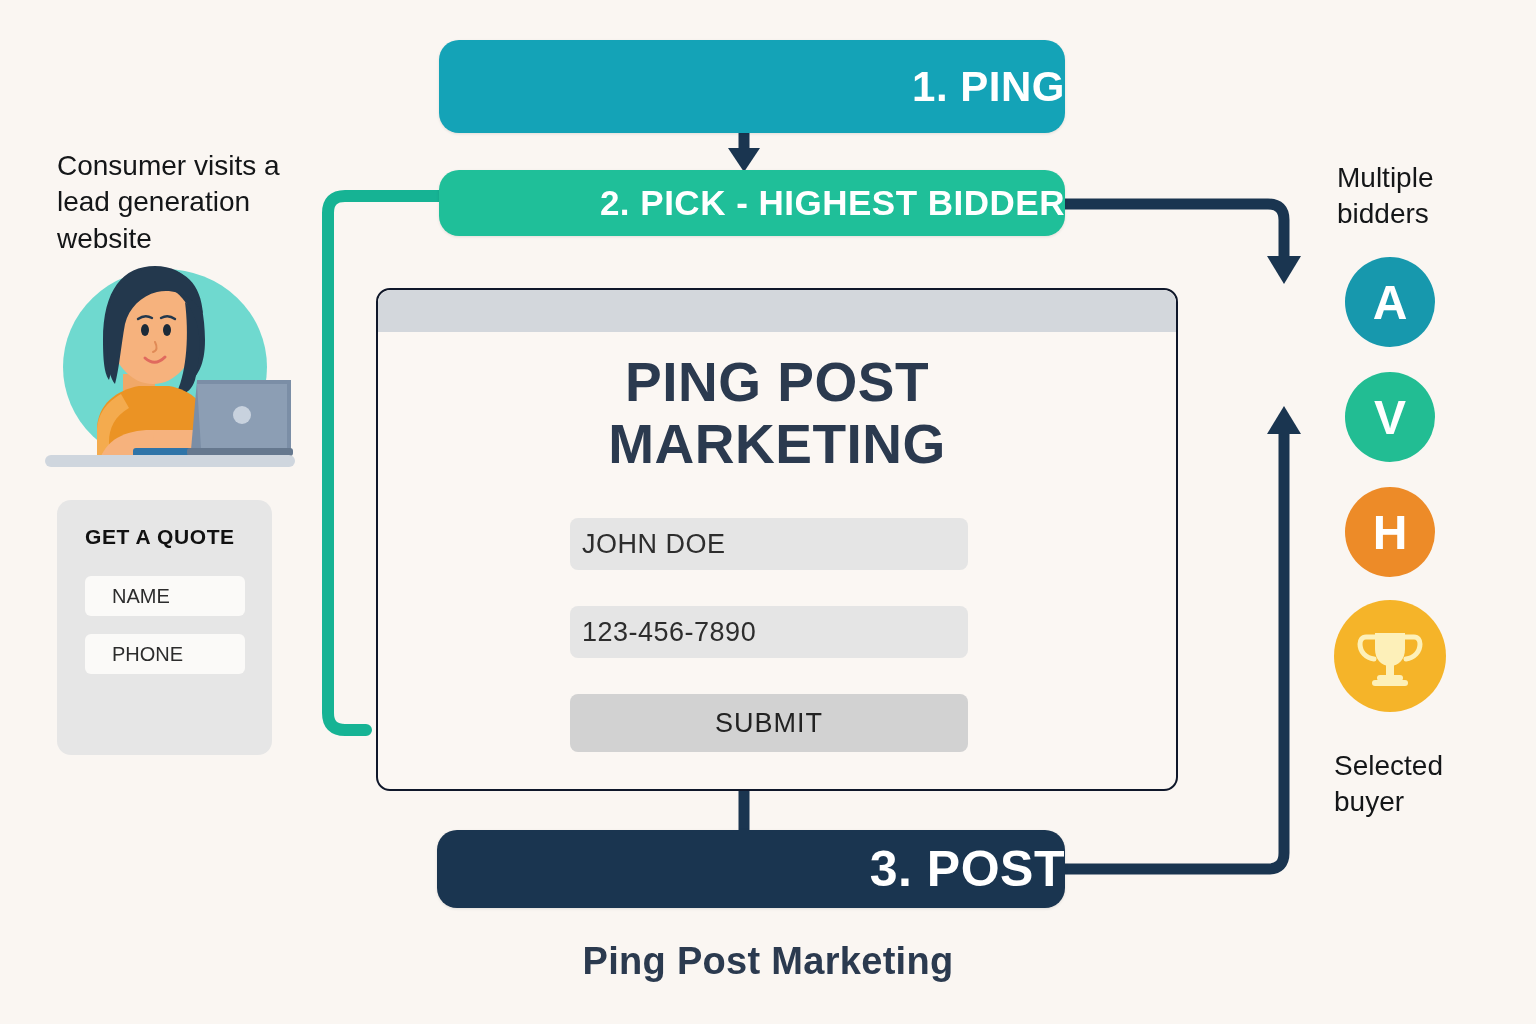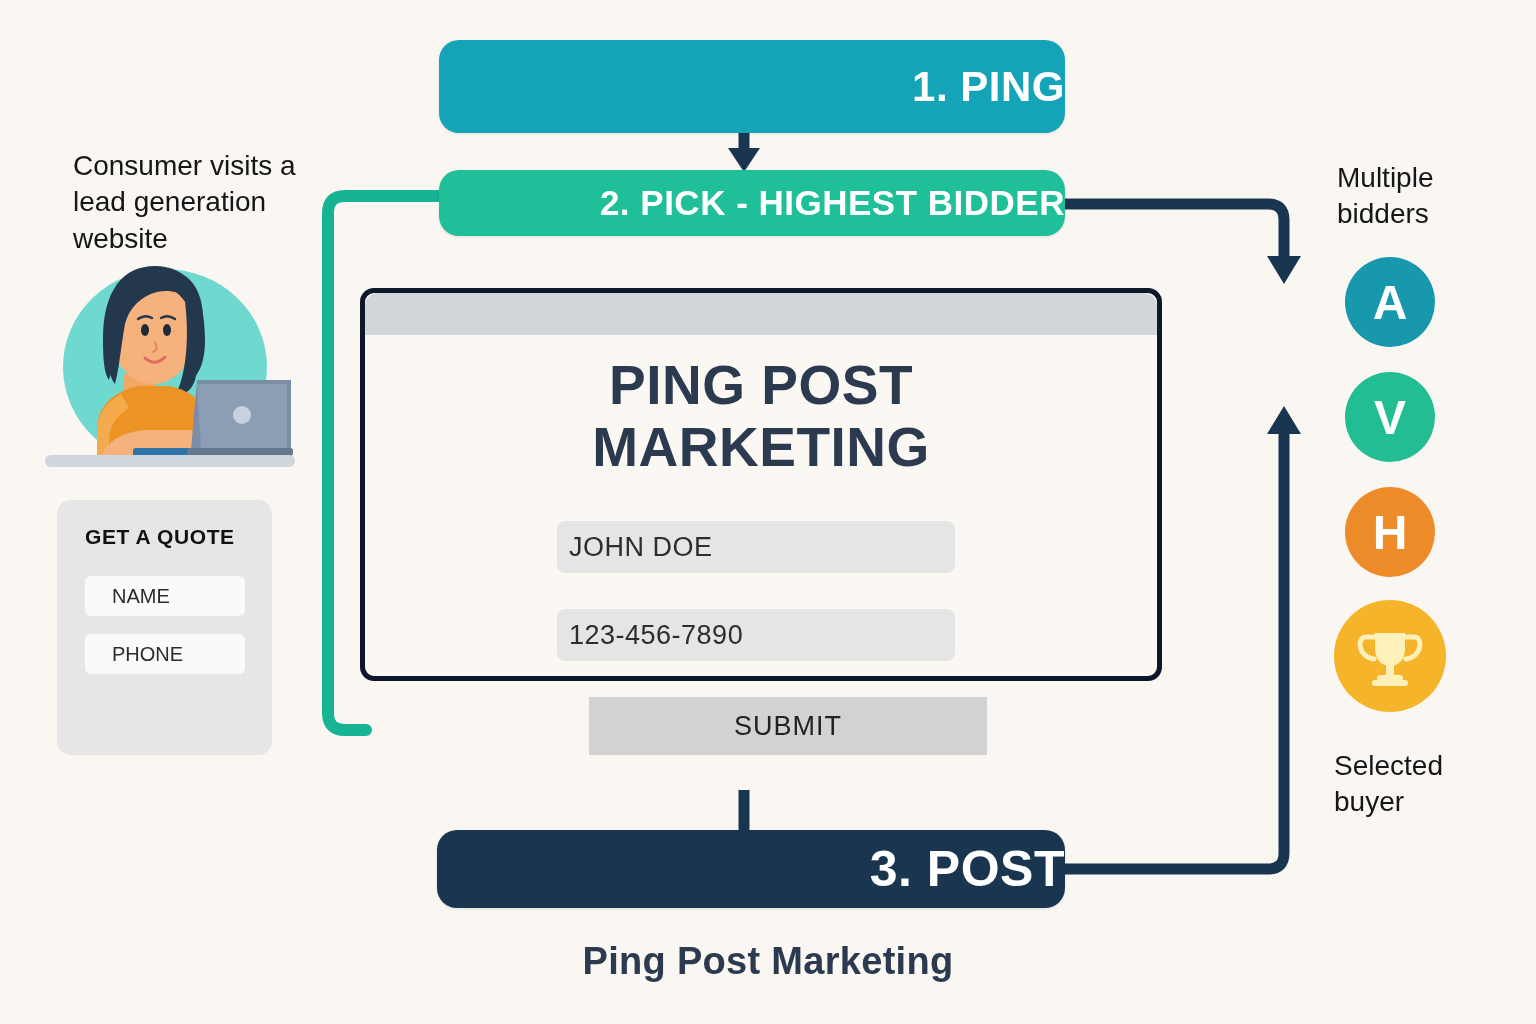--- a/index.html
+++ b/index.html
@@ -28,21 +28,21 @@
     padding-left:36px;
   }
   #box-ping{left:439px;top:40px;width:590px;height:93px;background:#14a3b7;font-size:42px;}
   #box-pick{left:439px;top:170px;width:590px;height:66px;background:#1fbf99;font-size:35px;}
   #box-post{left:437px;top:830px;width:592px;height:78px;background:#1a3category;}
   #box-post{left:437px;top:830px;width:592px;height:78px;background:#1a3550;font-size:50px;}
 
   
   #consumer-caption{
     position:absolute;left:57px;top:148px;width:265px;
-    font-size:28px;line-height:1.30;color:#141618;margin-left:16px;
+    font-size:28px;line-height:1.30;color:#141618;
   }
 
   
   #illustration{position:absolute;left:45px;top:262px;width:250px;height:205px;}
 
   
   #quote-card{
     position:absolute;left:57px;top:500px;width:215px;height:255px;
     background:#e6e6e6;border-radius:14px;
   }
@@ -54,23 +54,23 @@
     position:absolute;left:28px;width:160px;height:40px;
     background:#fbfaf8;border-radius:6px;
     display:flex;align-items:center;padding-left:27px;
     font-size:20px;color:#2c2c2c;box-sizing:border-box;
   }
   #quote-name{top:76px;}
   #quote-phone{top:134px;}
 
   
   #browser-window{
-    position:absolute;left:360px;top:288px;width:802px;height:393px;
+    position:absolute;left:376px;top:288px;width:802px;height:503px;
     background:#fbf7f3;
-    border:5px solid #0f172a;
+    border:2px solid #0f172a;
     border-radius:14px;
     box-sizing:border-box;
     z-index:4;
   }
   #browser-titlebar{
     position:absolute;left:0;top:0;width:100%;height:42px;
     background:#d3d7dc;
     border-radius:13px 13px 0 0;
   }
   #site-title{
@@ -83,23 +83,23 @@
     position:absolute;left:192px;width:398px;height:52px;
     border-radius:8px;
     display:flex;align-items:center;padding-left:12px;
     box-sizing:border-box;
     font-size:27px;color:#2d2d2d;letter-spacing:0.5px;
   }
   #field-name{top:228px;background:#e5e5e5;}
   #field-phone{top:316px;background:#e5e5e5;}
   #site-submit{
     position:absolute;left:192px;top:404px;width:398px;height:58px;
-    border-radius:0;background:#d2d2d2;
+    border-radius:8px;background:#d2d2d2;
     display:flex;align-items:center;justify-content:center;
-    font-size:27px;color:#222;letter-spacing:1px;margin-left:32px;
+    font-size:27px;color:#222;letter-spacing:1px;
   }
 
   
   #multiple-bidders-label{
     position:absolute;left:1337px;top:160px;width:170px;
     font-size:28px;line-height:1.28;color:#141618;
   }
   .bidder-circle{
     position:absolute;left:1345px;width:90px;height:90px;border-radius:50%;
     display:flex;align-items:center;justify-content:center;

